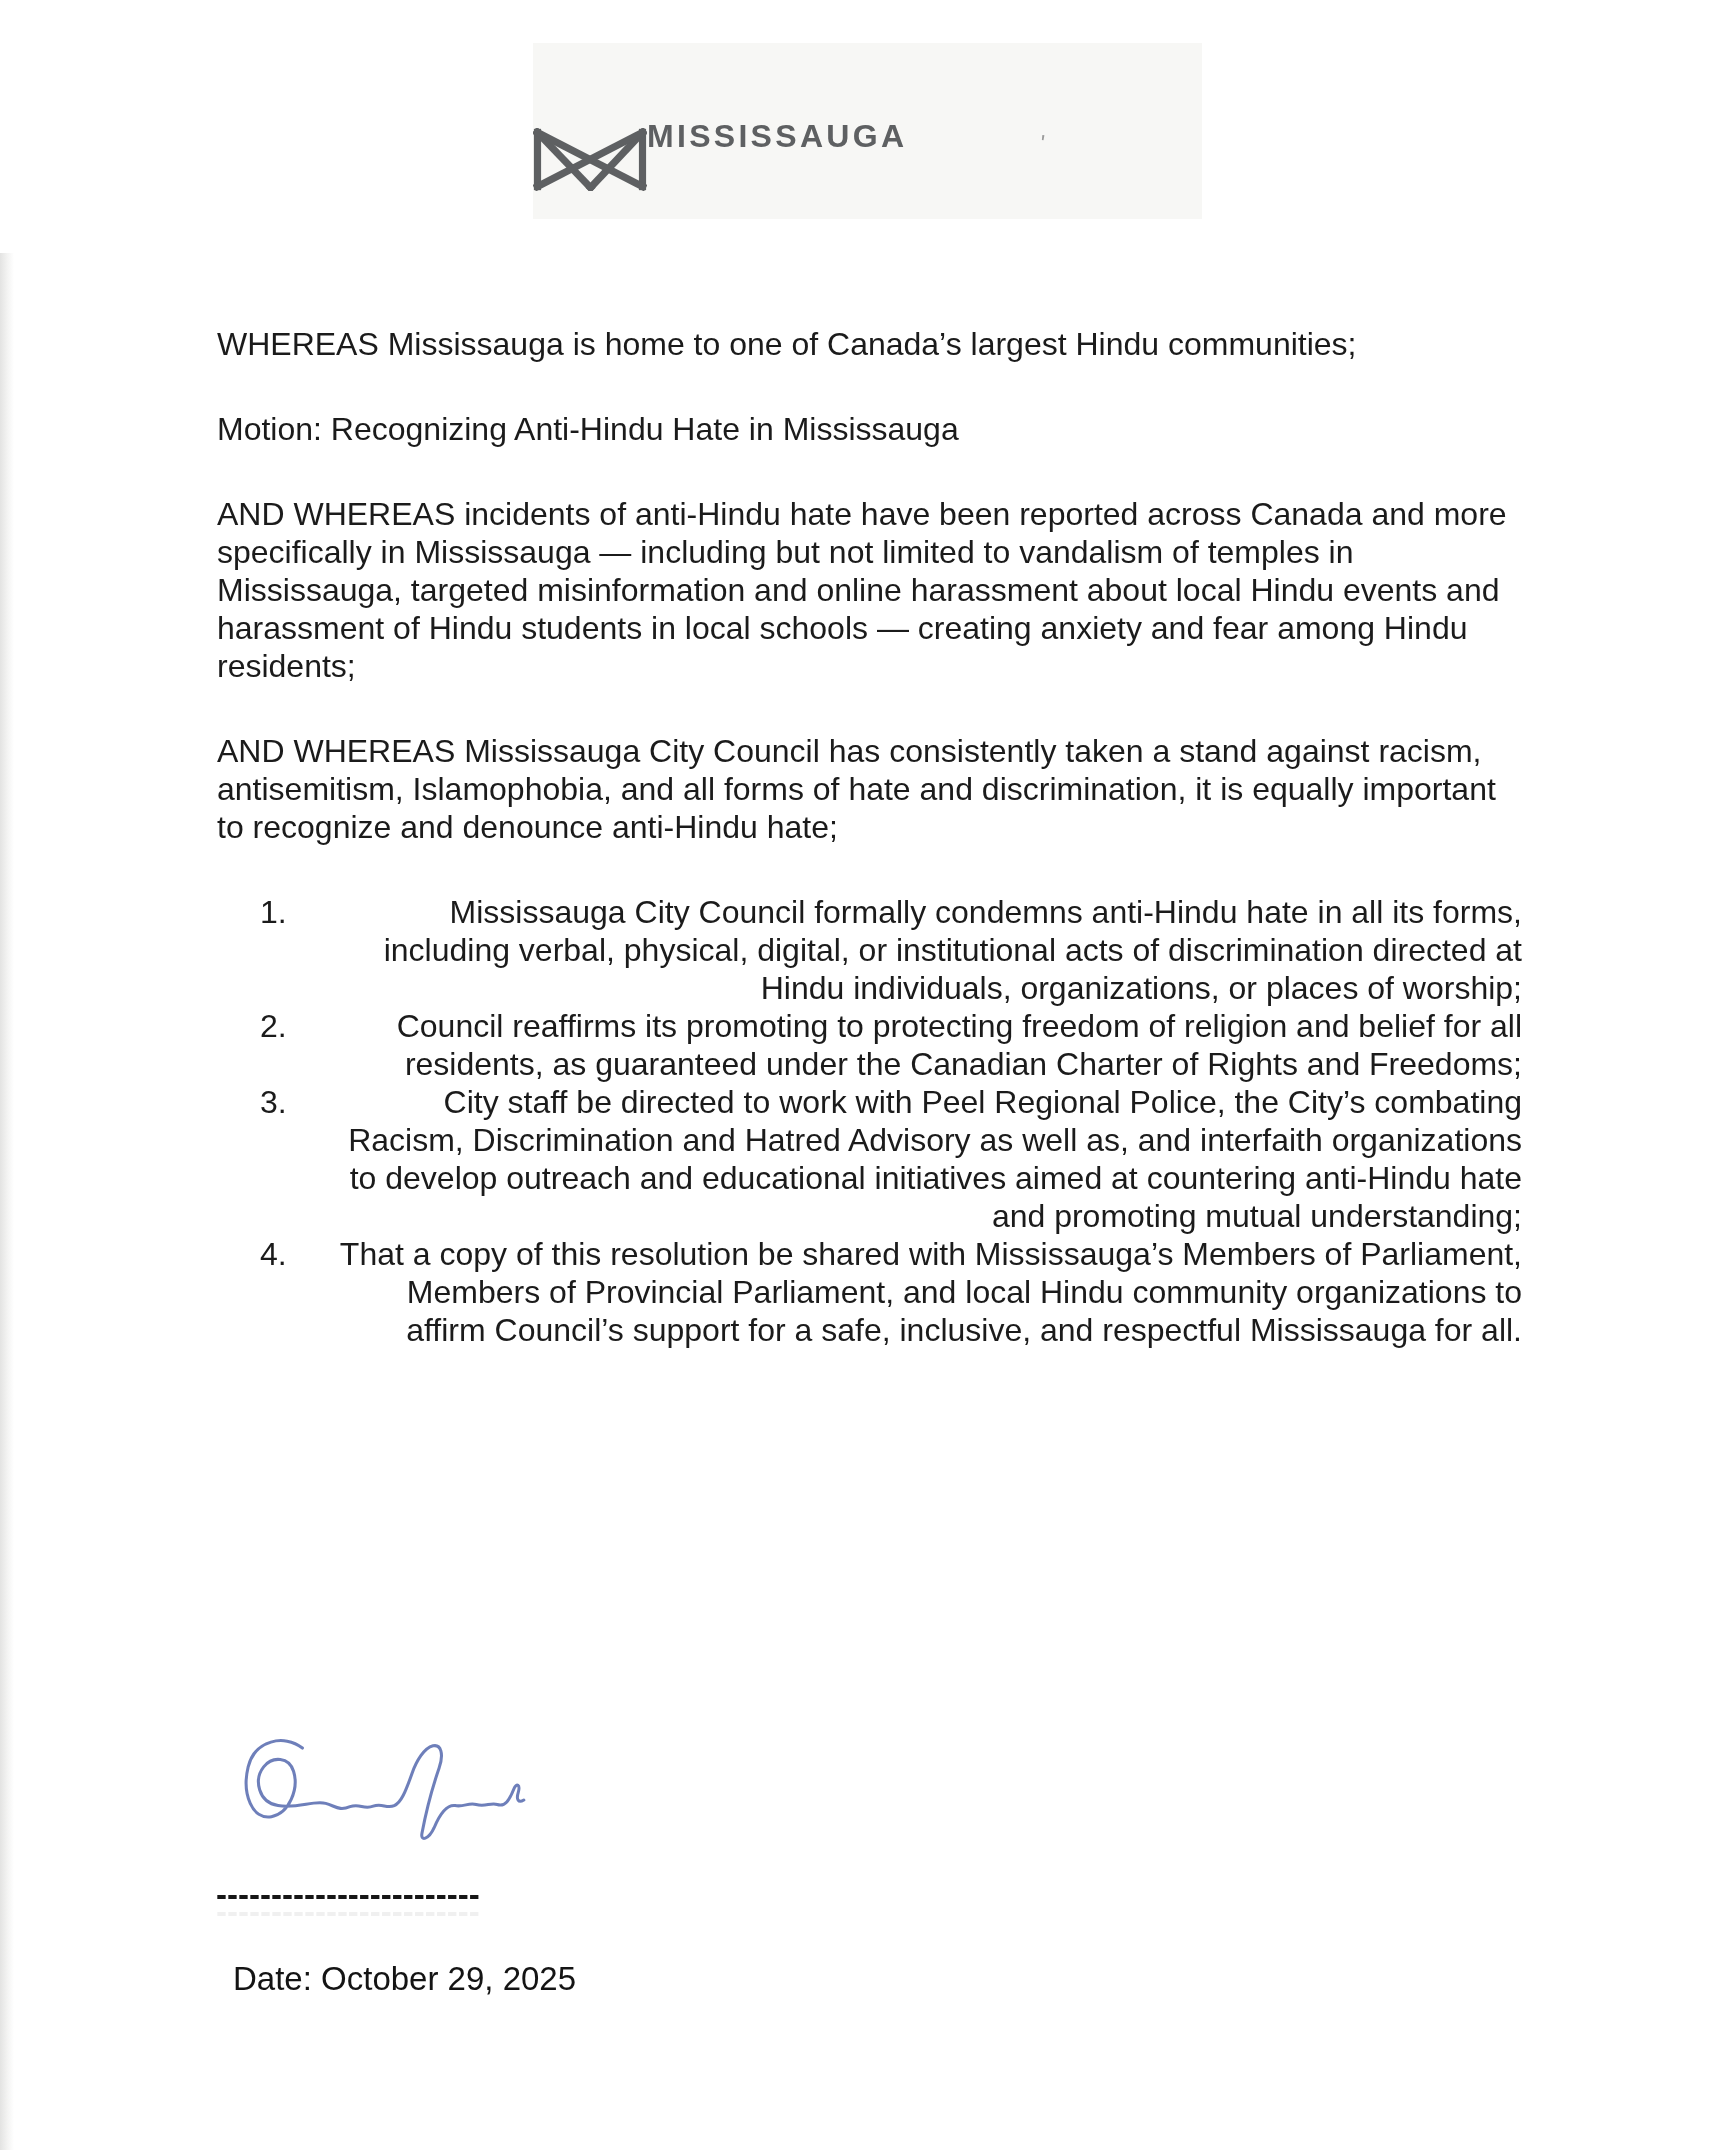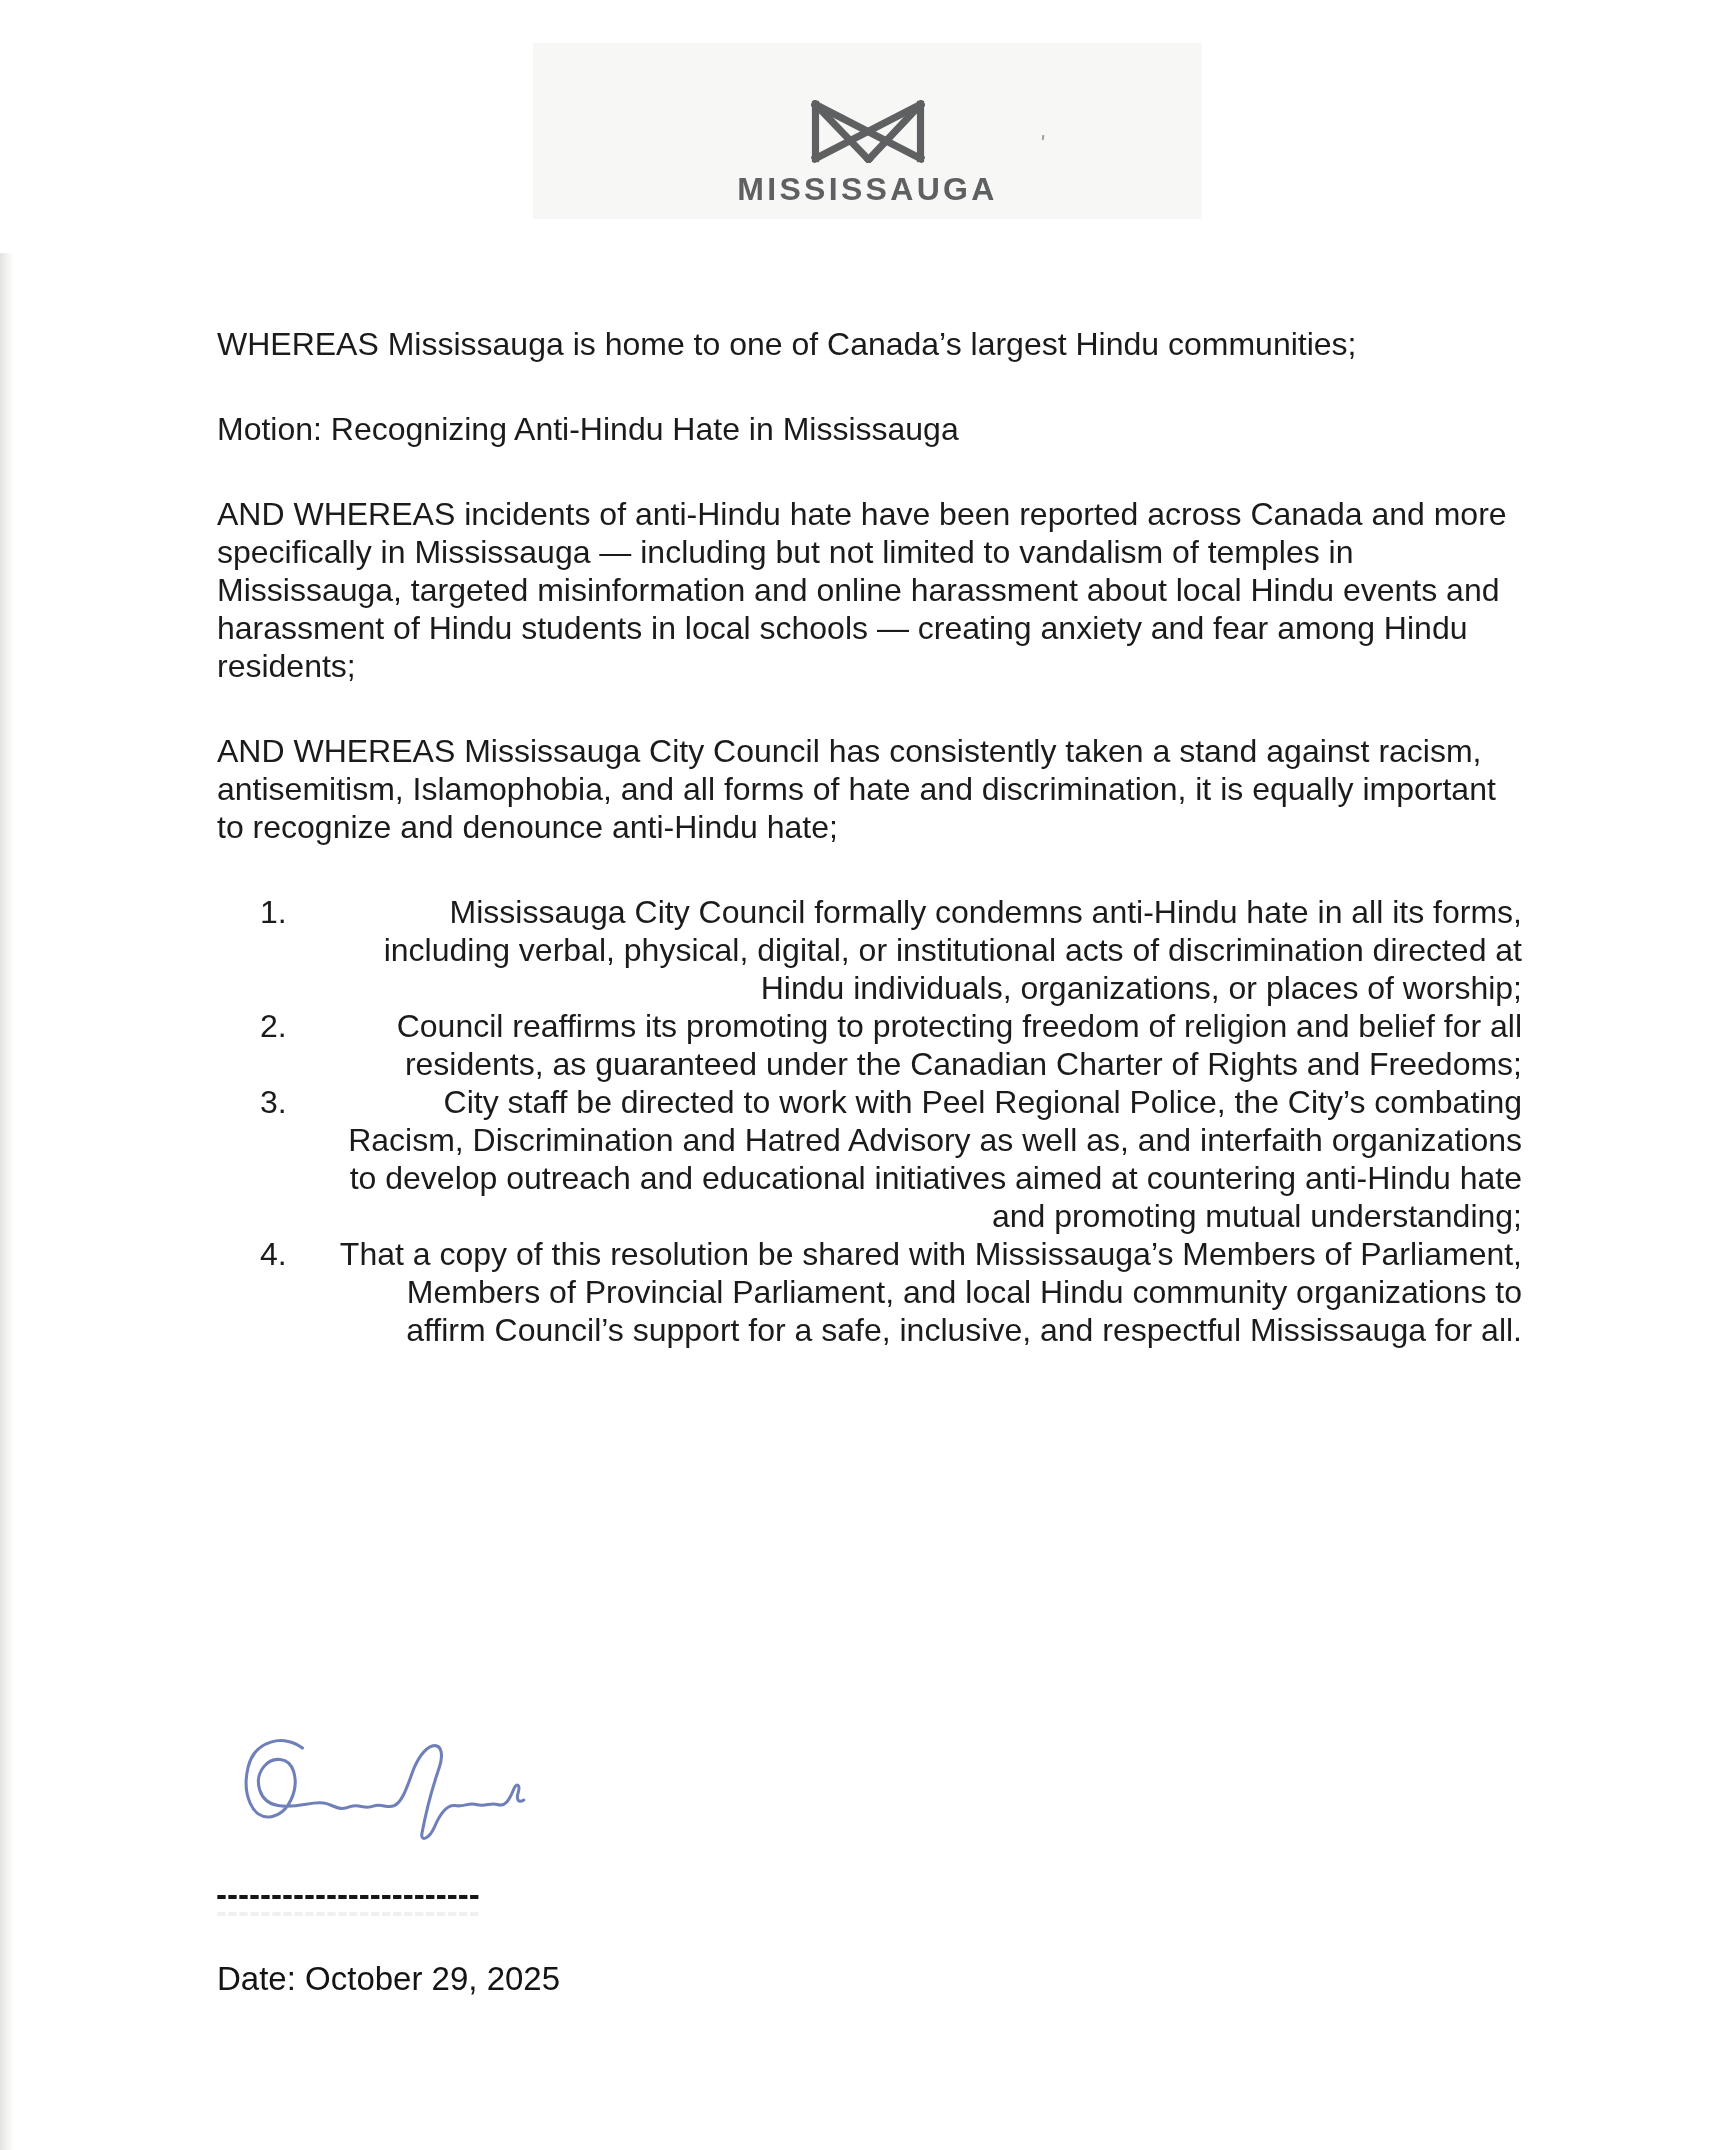--- a/index.html
+++ b/index.html
@@ -13,21 +13,21 @@
     -webkit-font-smoothing:antialiased;
   }
   .page{position:absolute;inset:0;}
   .edge-shadow{
     position:absolute;left:0;top:253px;width:14.4px;height:1898px;
     background:linear-gradient(to right,#e3e3e2 0%,#f4f4f3 55%,#ffffff 100%);
   }
   .header-band{
     position:absolute;left:533px;top:43px;width:669px;height:176px;
     background:#f7f7f5;
-    display:flex;flex-direction:column;align-items:center;
+    display:flex;flex-direction:row;align-items:center;
   }
   .logo-m{margin-top:57px;width:114px;height:63px;display:block;}
   .wordmark{
     margin-top:10px;
     font-size:32px;font-weight:700;letter-spacing:3.3px;
     color:#5e6062;line-height:1;
     white-space:nowrap;
   }
   .speck{
     position:absolute;left:1040px;top:132px;
@@ -50,21 +50,21 @@
     position:absolute;left:231px;top:1727px;width:300px;height:119px;
   }
   .dash-line{
     position:absolute;left:216px;top:1876px;
     font-size:33px;font-weight:800;letter-spacing:0px;line-height:38px;
     color:#161616;
     text-shadow:0 16.7px 0 rgba(40,40,40,0.07);
     white-space:nowrap;
   }
   .date-line{
-    position:absolute;left:217px;top:1960px;
+    position:absolute;left:233px;top:1960px;
     font-size:33px;line-height:38px;color:#141414;
   }
 </style>
 </head>
 <body>
 
 <div class="page">
 
   <div class="edge-shadow"></div>
 

